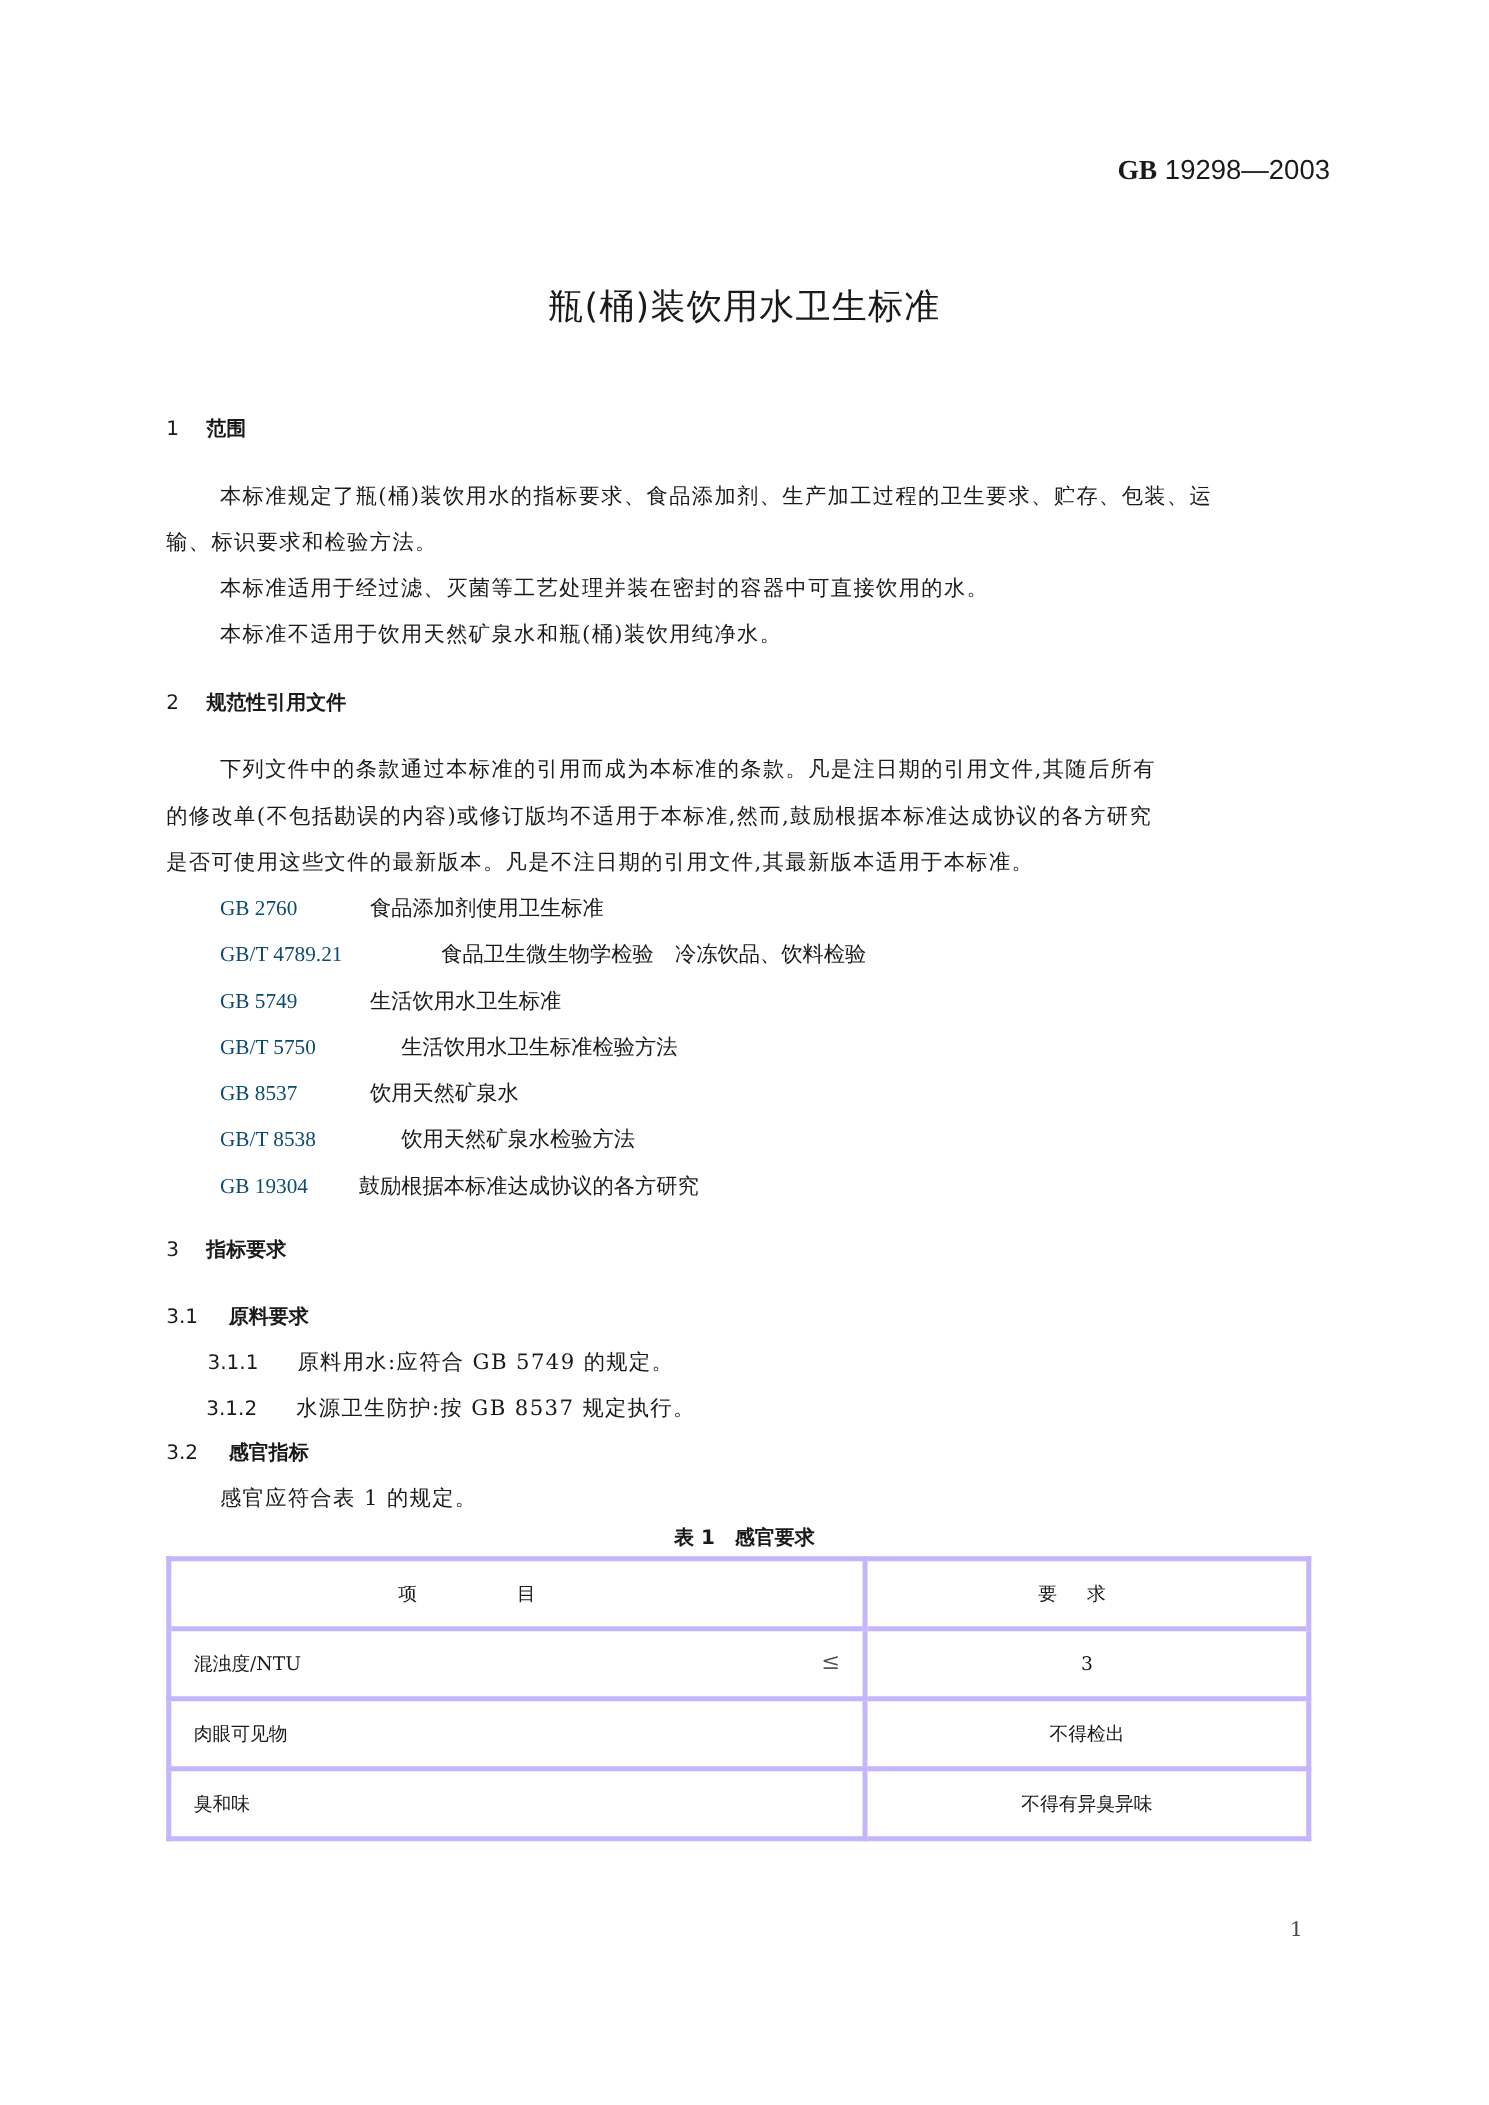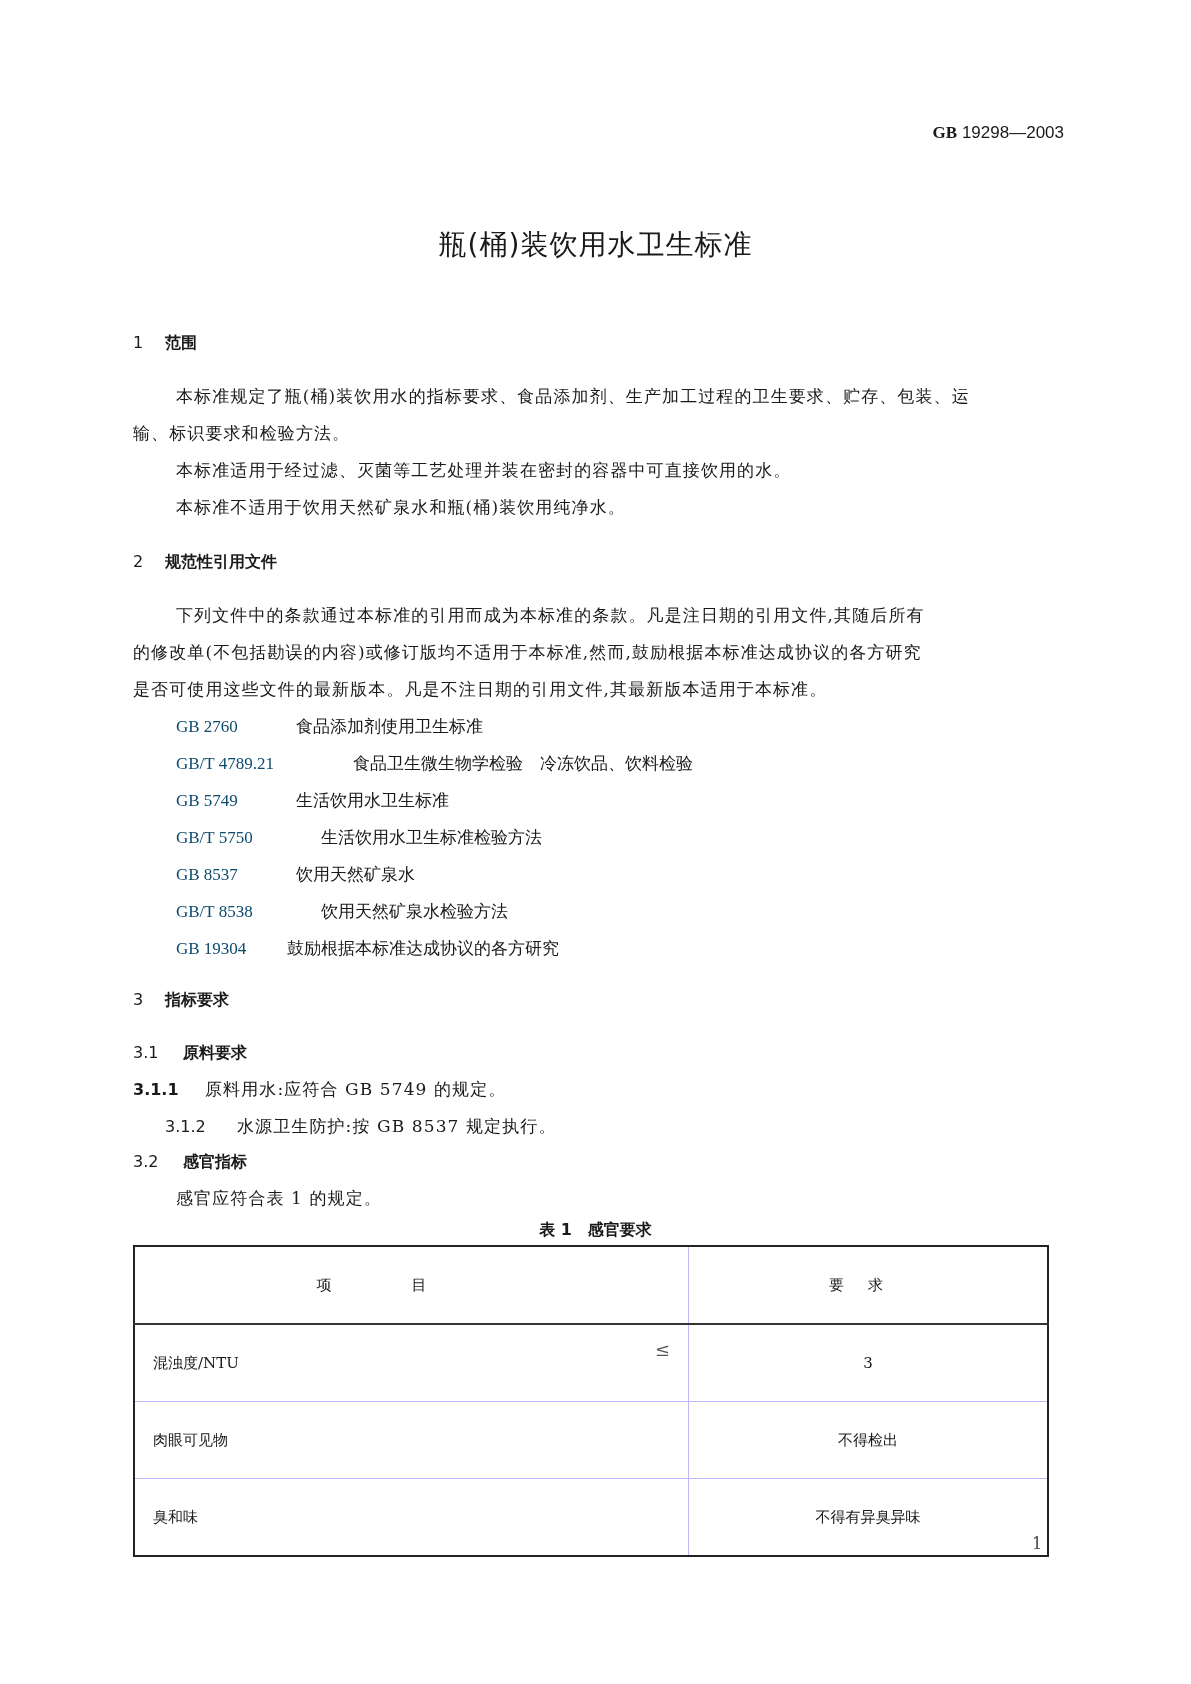--- a/index.html
+++ b/index.html
@@ -2,34 +2,34 @@
 <html><head>
 <meta charset="utf-8">
 <style>
   html, body { margin: 0; padding: 0; background: #ffffff; }
   body {
     width: 1191px; height: 1684px; position: relative; overflow: hidden;
     color: #1a1a1a;
     font-family: "DejaVu Serif", "Liberation Serif", serif;
   }
   .abs { position: absolute; white-space: nowrap; }
-  .std-code { right: 127px; top: 123px; font-size: 17px; font-family: "Liberation Sans", "DejaVu Sans", sans-serif; }
+  .std-code { right: 127px; top: 123px; font-size: 22px; font-family: "Liberation Sans", "DejaVu Sans", sans-serif; }
   .std-code b { font-family: "Liberation Serif", "DejaVu Serif", serif; font-weight: bold; }
   .title { left: 0; width: 1191px; top: 226px; text-align: center; font-size: 28px; font-family: "DejaVu Sans", sans-serif; letter-spacing: 1px; }
   .heading { font-family: "DejaVu Sans", sans-serif; font-size: 16px; font-weight: bold; }
   .heading .num { font-weight: normal; display: inline-block; }
   .para { font-size: 17px; letter-spacing: 1.1px; }
   .ref { left: 176px; font-size: 17px; }
   .ref .code { display: inline-block; font-family: "Liberation Serif", serif; color: #0c4a6e; }
   .caption { left: 0; width: 1191px; text-align: center; top: 1220px; font-family: "DejaVu Sans", sans-serif; font-weight: bold; font-size: 16px; }
   table.t1 {
     position: absolute; left: 133px; top: 1245px; width: 916px; border-collapse: collapse;
     border: 2px solid #222; font-size: 15px;
   }
-  table.t1 td, table.t1 th { border: 1px solid #c4b5fd; height: 52px; padding: 12px 18px; font-weight: normal; }
+  table.t1 td, table.t1 th { border: 4px solid #c4b5fd; height: 52px; padding: 0 18px; font-weight: normal; }
   table.t1 th { text-align: center; letter-spacing: 80px; }
   table.t1 th.req { letter-spacing: 24px; }
   table.t1 td.item { width: 517px; position: relative; }
   table.t1 td.item .leq { position: absolute; right: 18px; top: 14px; font-size: 18px; color: #555; }
   table.t1 td.val { text-align: center; }
   table.t1 tr.head th { border-bottom: 2px solid #333; }
   .pagenum { left: 1032px; top: 1534px; font-size: 16px; color: #444; }
 </style>
 </head>
 <body>
@@ -61,21 +61,21 @@
 <div class="abs ref" style="top:900px;"><span class="code" style="width:145px;">GB/T 8538</span><span>饮用天然矿泉水检验方法</span></div>
 <div class="abs ref" style="top:937px;"><span class="code" style="width:111px;">GB 19304</span><span>鼓励根据本标准达成协议的各方研究</span></div>
 
 <div class="abs heading" style="left:133px; top:990px;">
   <span class="num" style="width:32px;">3</span><span>指标要求</span>
 </div>
 <div class="abs heading" style="left:133px; top:1043px;">
   <span class="num" style="width:50px;">3.1</span><span>原料要求</span>
 </div>
 <div class="abs" style="left:133px; top:1078px;">
-  <span class="heading" style="display:inline-block; width:72px; font-weight:bold;">3.1.1</span><span class="para">原料用水:应符合 GB 5749 的规定。</span>
+  <span class="heading" style="display:inline-block; width:72px; font-weight:normal;margin-left:33px;">3.1.1</span><span class="para">原料用水:应符合 GB 5749 的规定。</span>
 </div>
 <div class="abs" style="left:133px; top:1115px;margin-left:32px;">
   <span class="heading" style="display:inline-block; width:72px; font-weight:normal;">3.1.2</span><span class="para">水源卫生防护:按 GB 8537 规定执行。</span>
 </div>
 <div class="abs heading" style="left:133px; top:1152px;">
   <span class="num" style="width:50px;">3.2</span><span>感官指标</span>
 </div>
 <div class="abs para" style="left:176px; top:1187px;">感官应符合表 1 的规定。</div>
 
 <div class="abs caption">表 1　感官要求</div>

